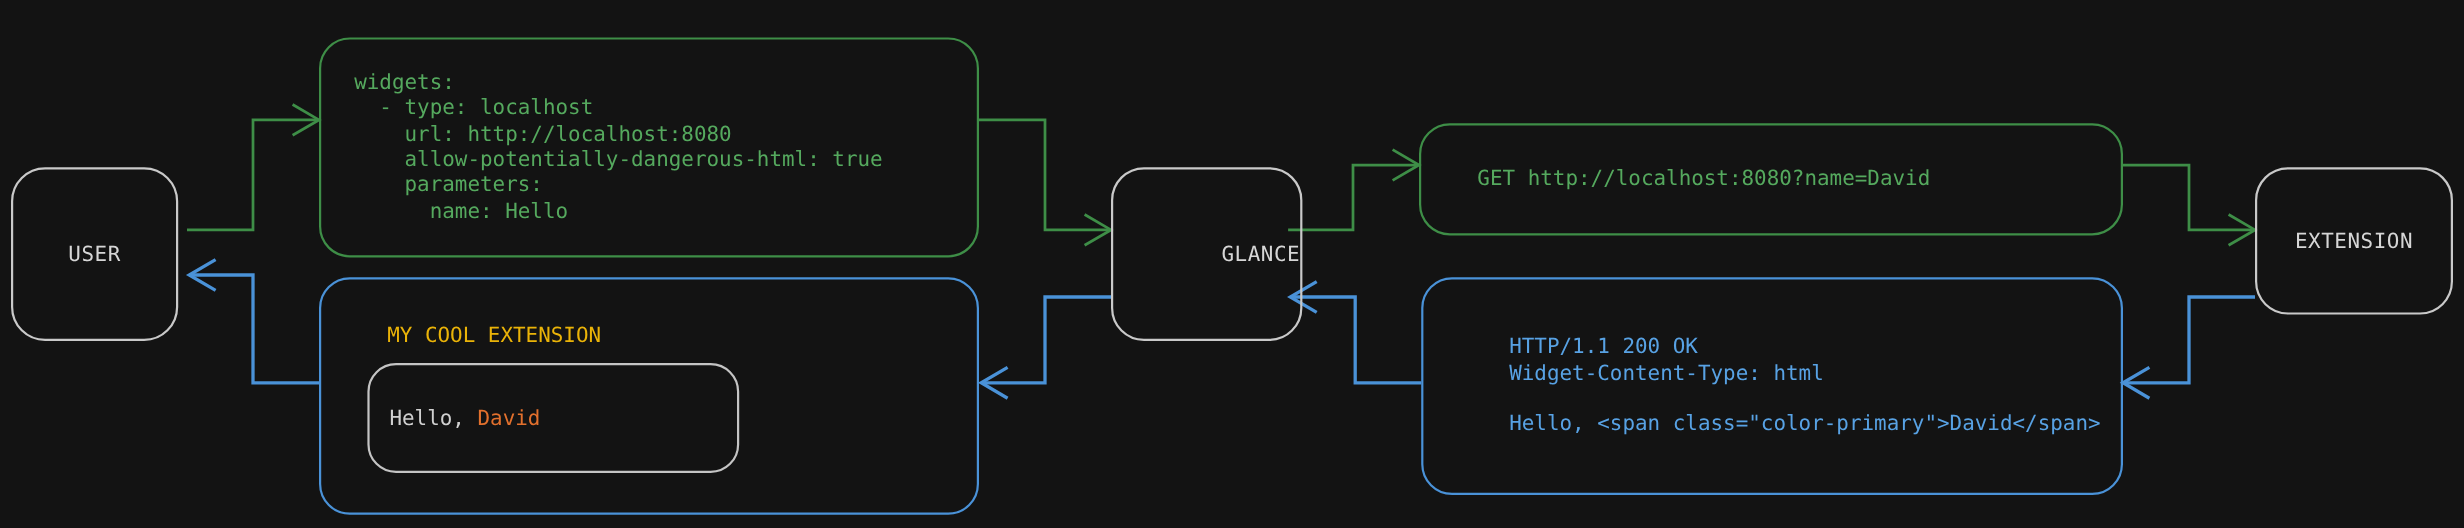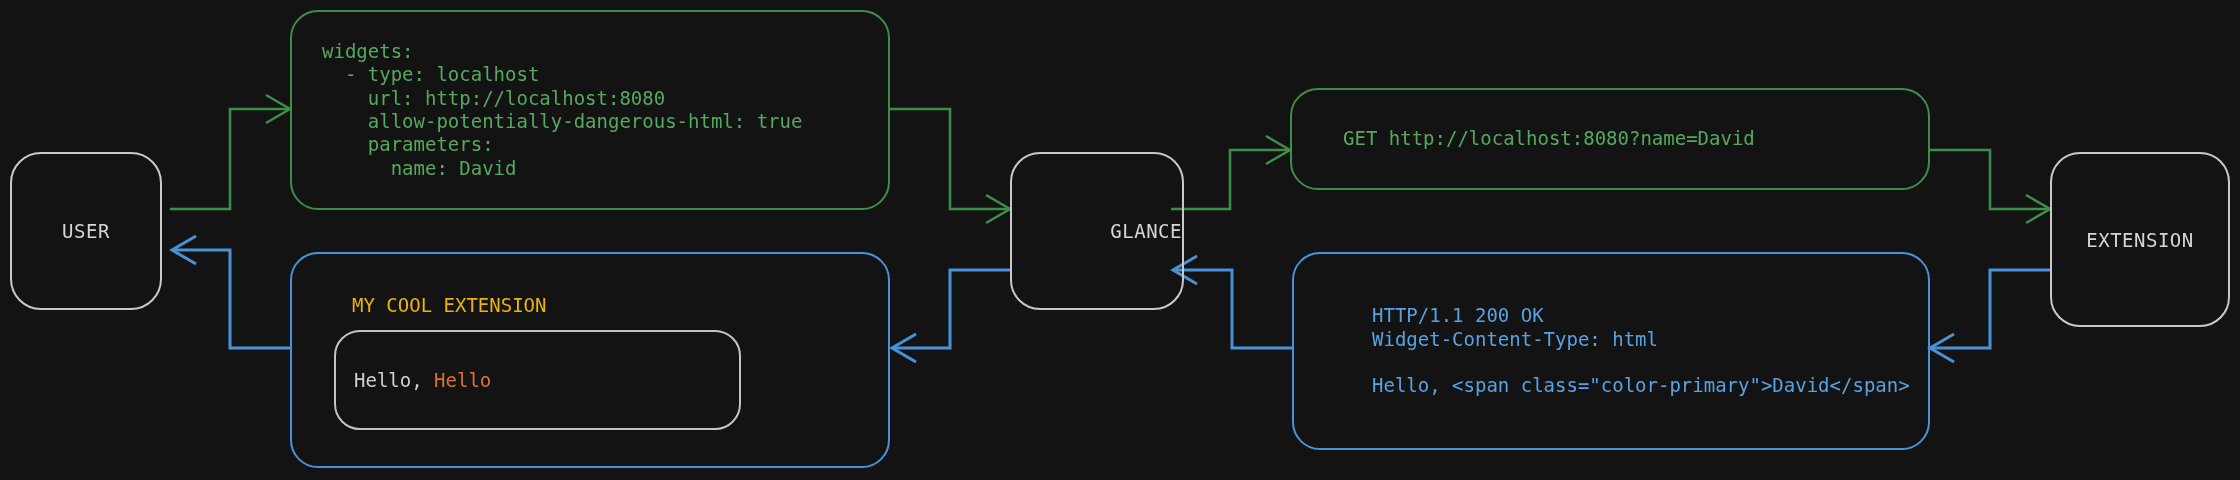--- a/index.html
+++ b/index.html
@@ -21,38 +21,38 @@
     display: flex; align-items: center; justify-content: center;
     color: #d6d6d6; font-size: 19px; letter-spacing: 0.5px;
   }
 
   .codebox {
     display: flex; flex-direction: column; justify-content: center;
     font-size: 19px; line-height: 23.4px;
   }
   .code-line { white-space: pre; min-height: 23.4px; }
 
-  .green-box { border: 2px solid #3e8e47; color: #55a95e; }
+  .green-box { border: 2px solid #3e8e47; color: #55a95e; margin-top: 24px; }
   .blue-box  { border: 2px solid #4a92d8; color: #58a2e4; }
 
   #config-box   { left: 290px;  top: 10px;  width: 600px; height: 200px; padding-left: 30px; }
   #request-box  { left: 1290px; top: 88px;  width: 640px; height: 102px; padding-left: 51px; }
   #response-box { left: 1292px; top: 252px; width: 638px; height: 198px; padding-left: 78px; }
 
   #user-node      { left: 10px;   top: 152px; width: 152px; height: 158px; border-radius: 31px; }
   #glance-node    { left: 1010px; top: 152px; width: 174px; height: 158px; justify-content: flex-end; }
-  #extension-node { left: 2050px; top: 152px; width: 180px; height: 175px; }
+  #extension-node { left: 2050px; top: 152px; width: 180px; height: 134px; }
 
   #widget-box { left: 290px; top: 252px; width: 600px; height: 216px; }
   .widget-title {
     position: absolute; left: 60px; top: 40px;
     color: #eab308; font-size: 19px; white-space: pre;
   }
   .inner-card {
-    position: absolute; left: 42px; top: 76px; width: 407px; height: 100px;
+    position: absolute; left: 42px; top: 76px; width: 338px; height: 100px;
     box-sizing: border-box; border: 2px solid #c4c4c4; border-radius: 26px;
     display: flex; align-items: center; padding-left: 18px;
     font-size: 19px; color: #d0d0d0; white-space: pre;
   }
   .orange { color: #e2702d; }
 </style>
 </head>
 <body>
 
 <div class="stage">
@@ -103,34 +103,34 @@
   <div class="box node" id="extension-node">
     <span>EXTENSION</span>
   </div>
 
   <div class="box codebox green-box" id="config-box">
     <div class="code-line">widgets:</div>
     <div class="code-line">  - type: localhost</div>
     <div class="code-line">    url: http://localhost:8080</div>
     <div class="code-line">    allow-potentially-dangerous-html: true</div>
     <div class="code-line">    parameters:</div>
-    <div class="code-line">      name: David</div>
+    <div class="code-line">      name: Hello</div>
   </div>
 
   <div class="box codebox green-box" id="request-box">
     <div class="code-line">GET http://localhost:8080?name=David</div>
   </div>
 
   <div class="box codebox blue-box" id="response-box">
     <div class="code-line">HTTP/1.1 200 OK</div>
     <div class="code-line">Widget-Content-Type: html</div>
     <div class="code-line"></div>
     <div class="code-line">Hello, &lt;span class="color-primary"&gt;David&lt;/span&gt;</div>
   </div>
 
   <div class="box blue-box" id="widget-box">
     <div class="widget-title">MY COOL EXTENSION</div>
     <div class="inner-card">
-      <span>Hello, </span><span class="orange">Hello</span>
+      <span>Hello, </span><span class="orange">David</span>
     </div>
   </div>
 
 </div>
 
 </body></html>

